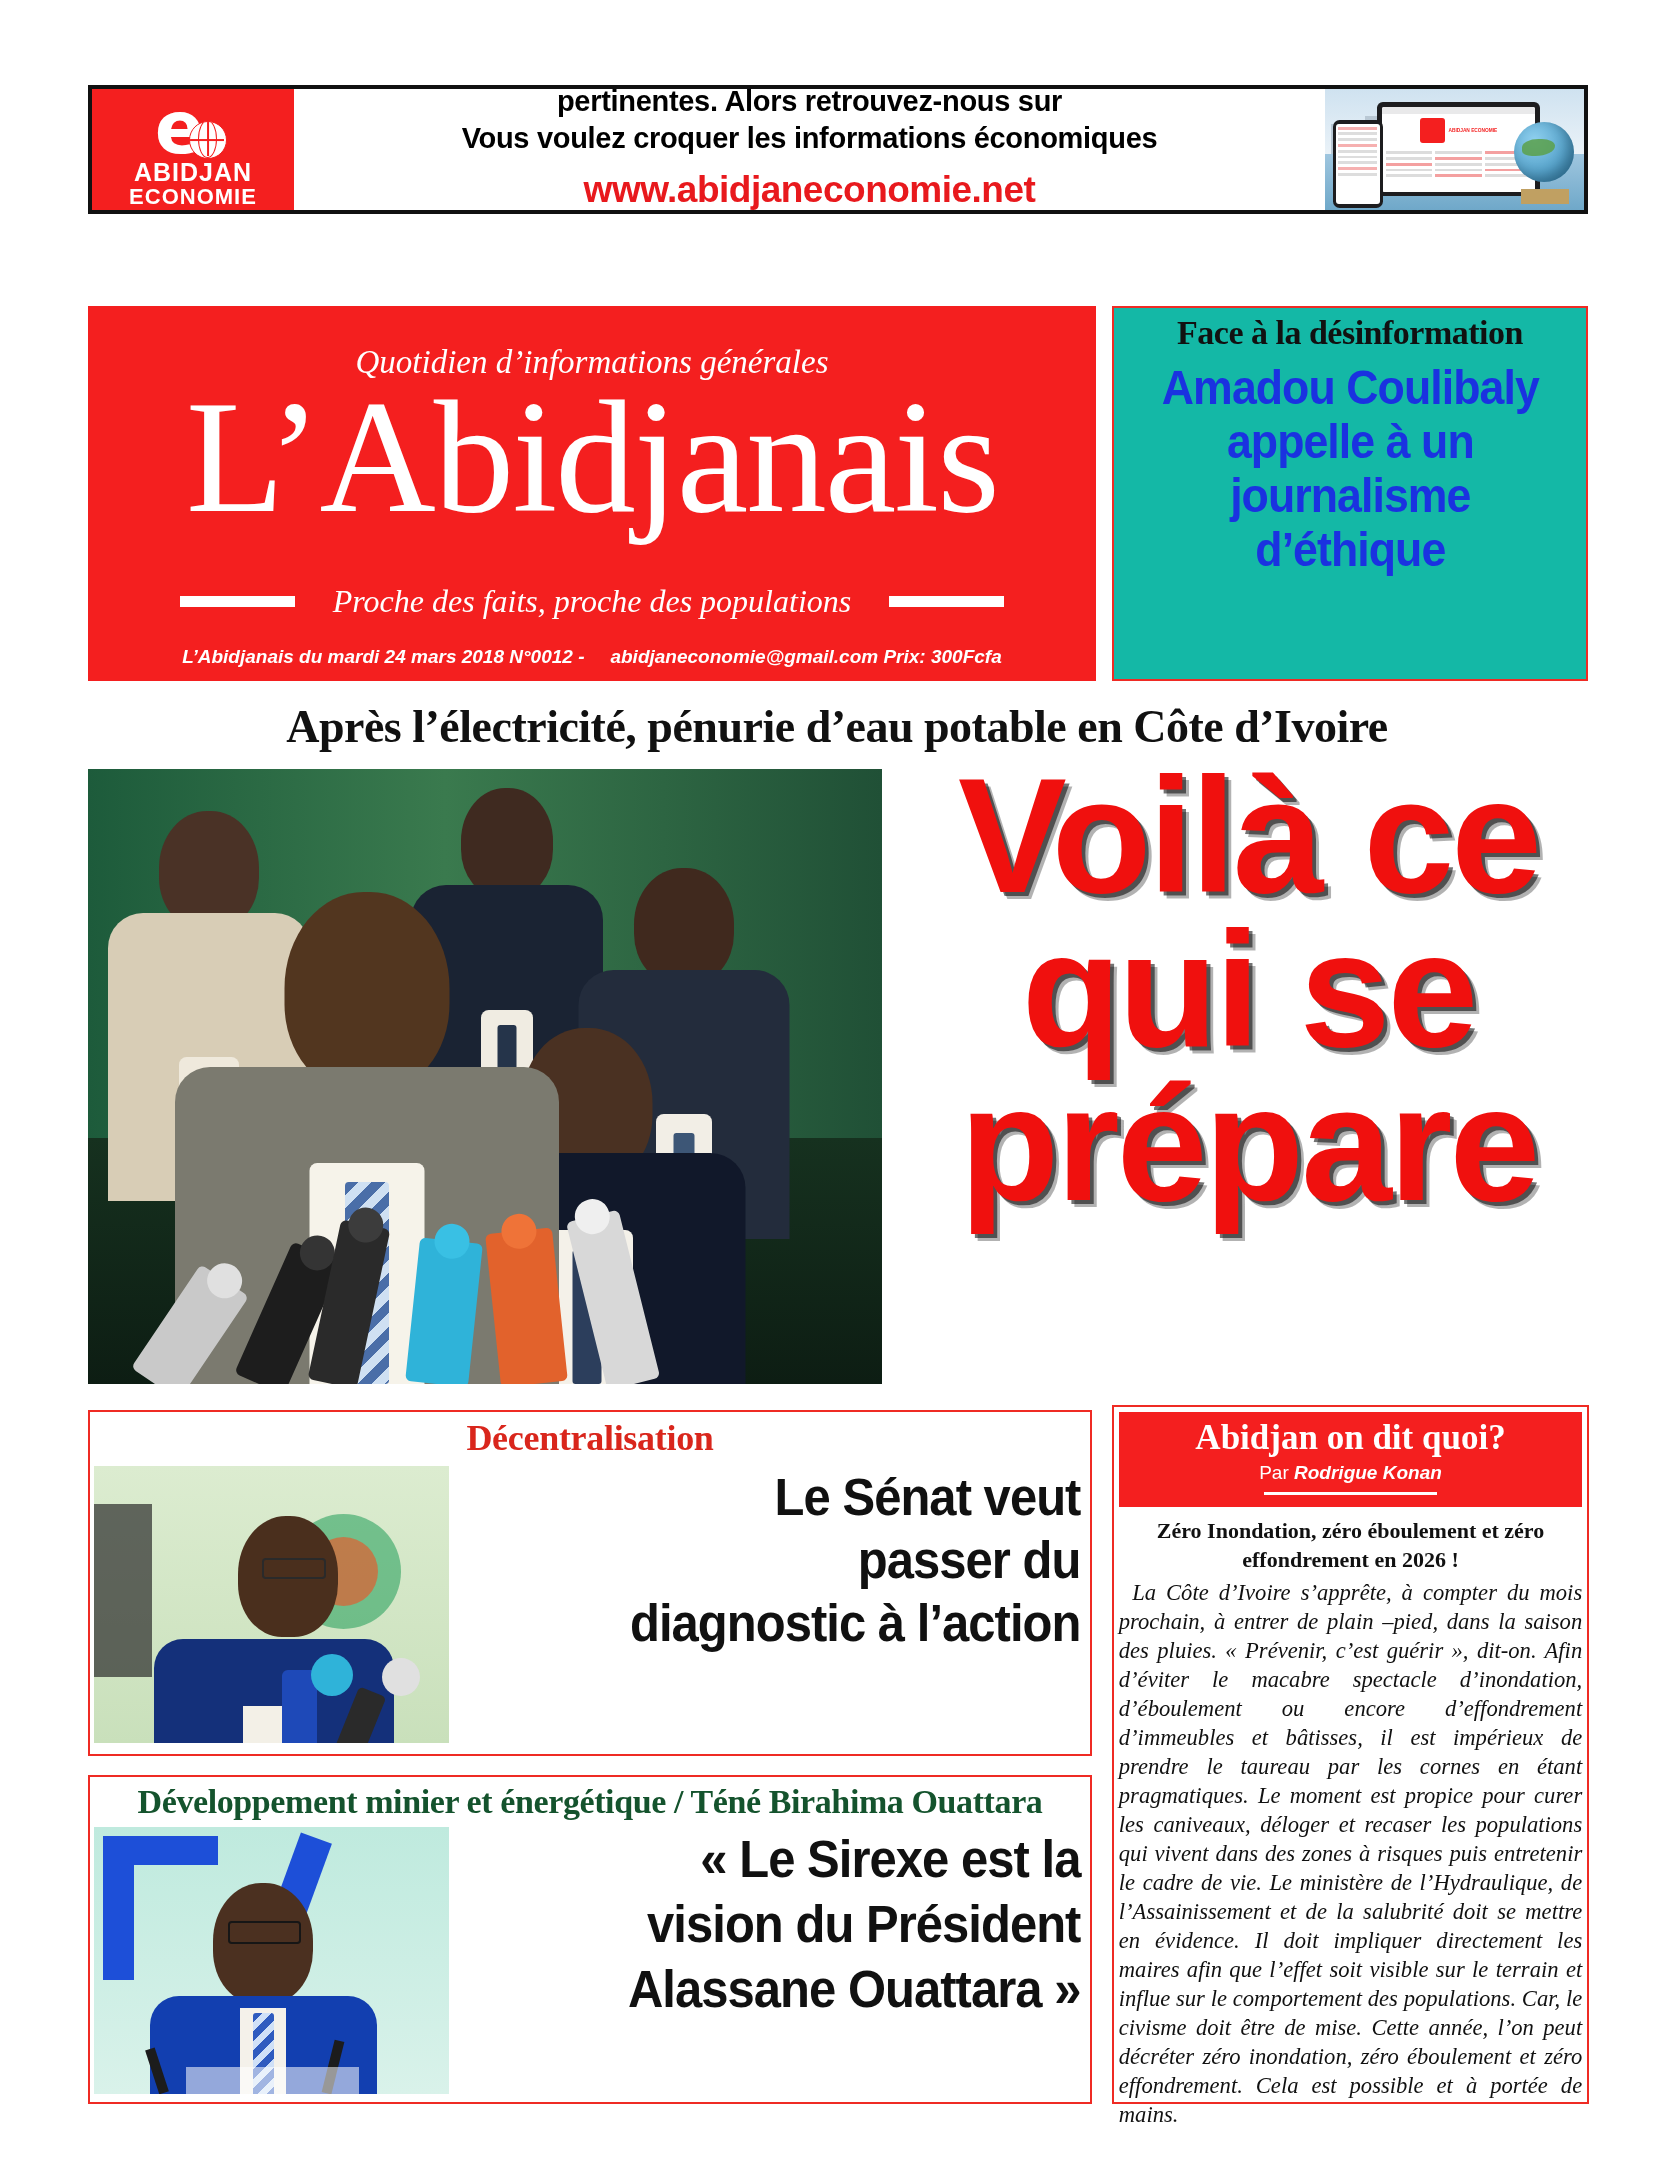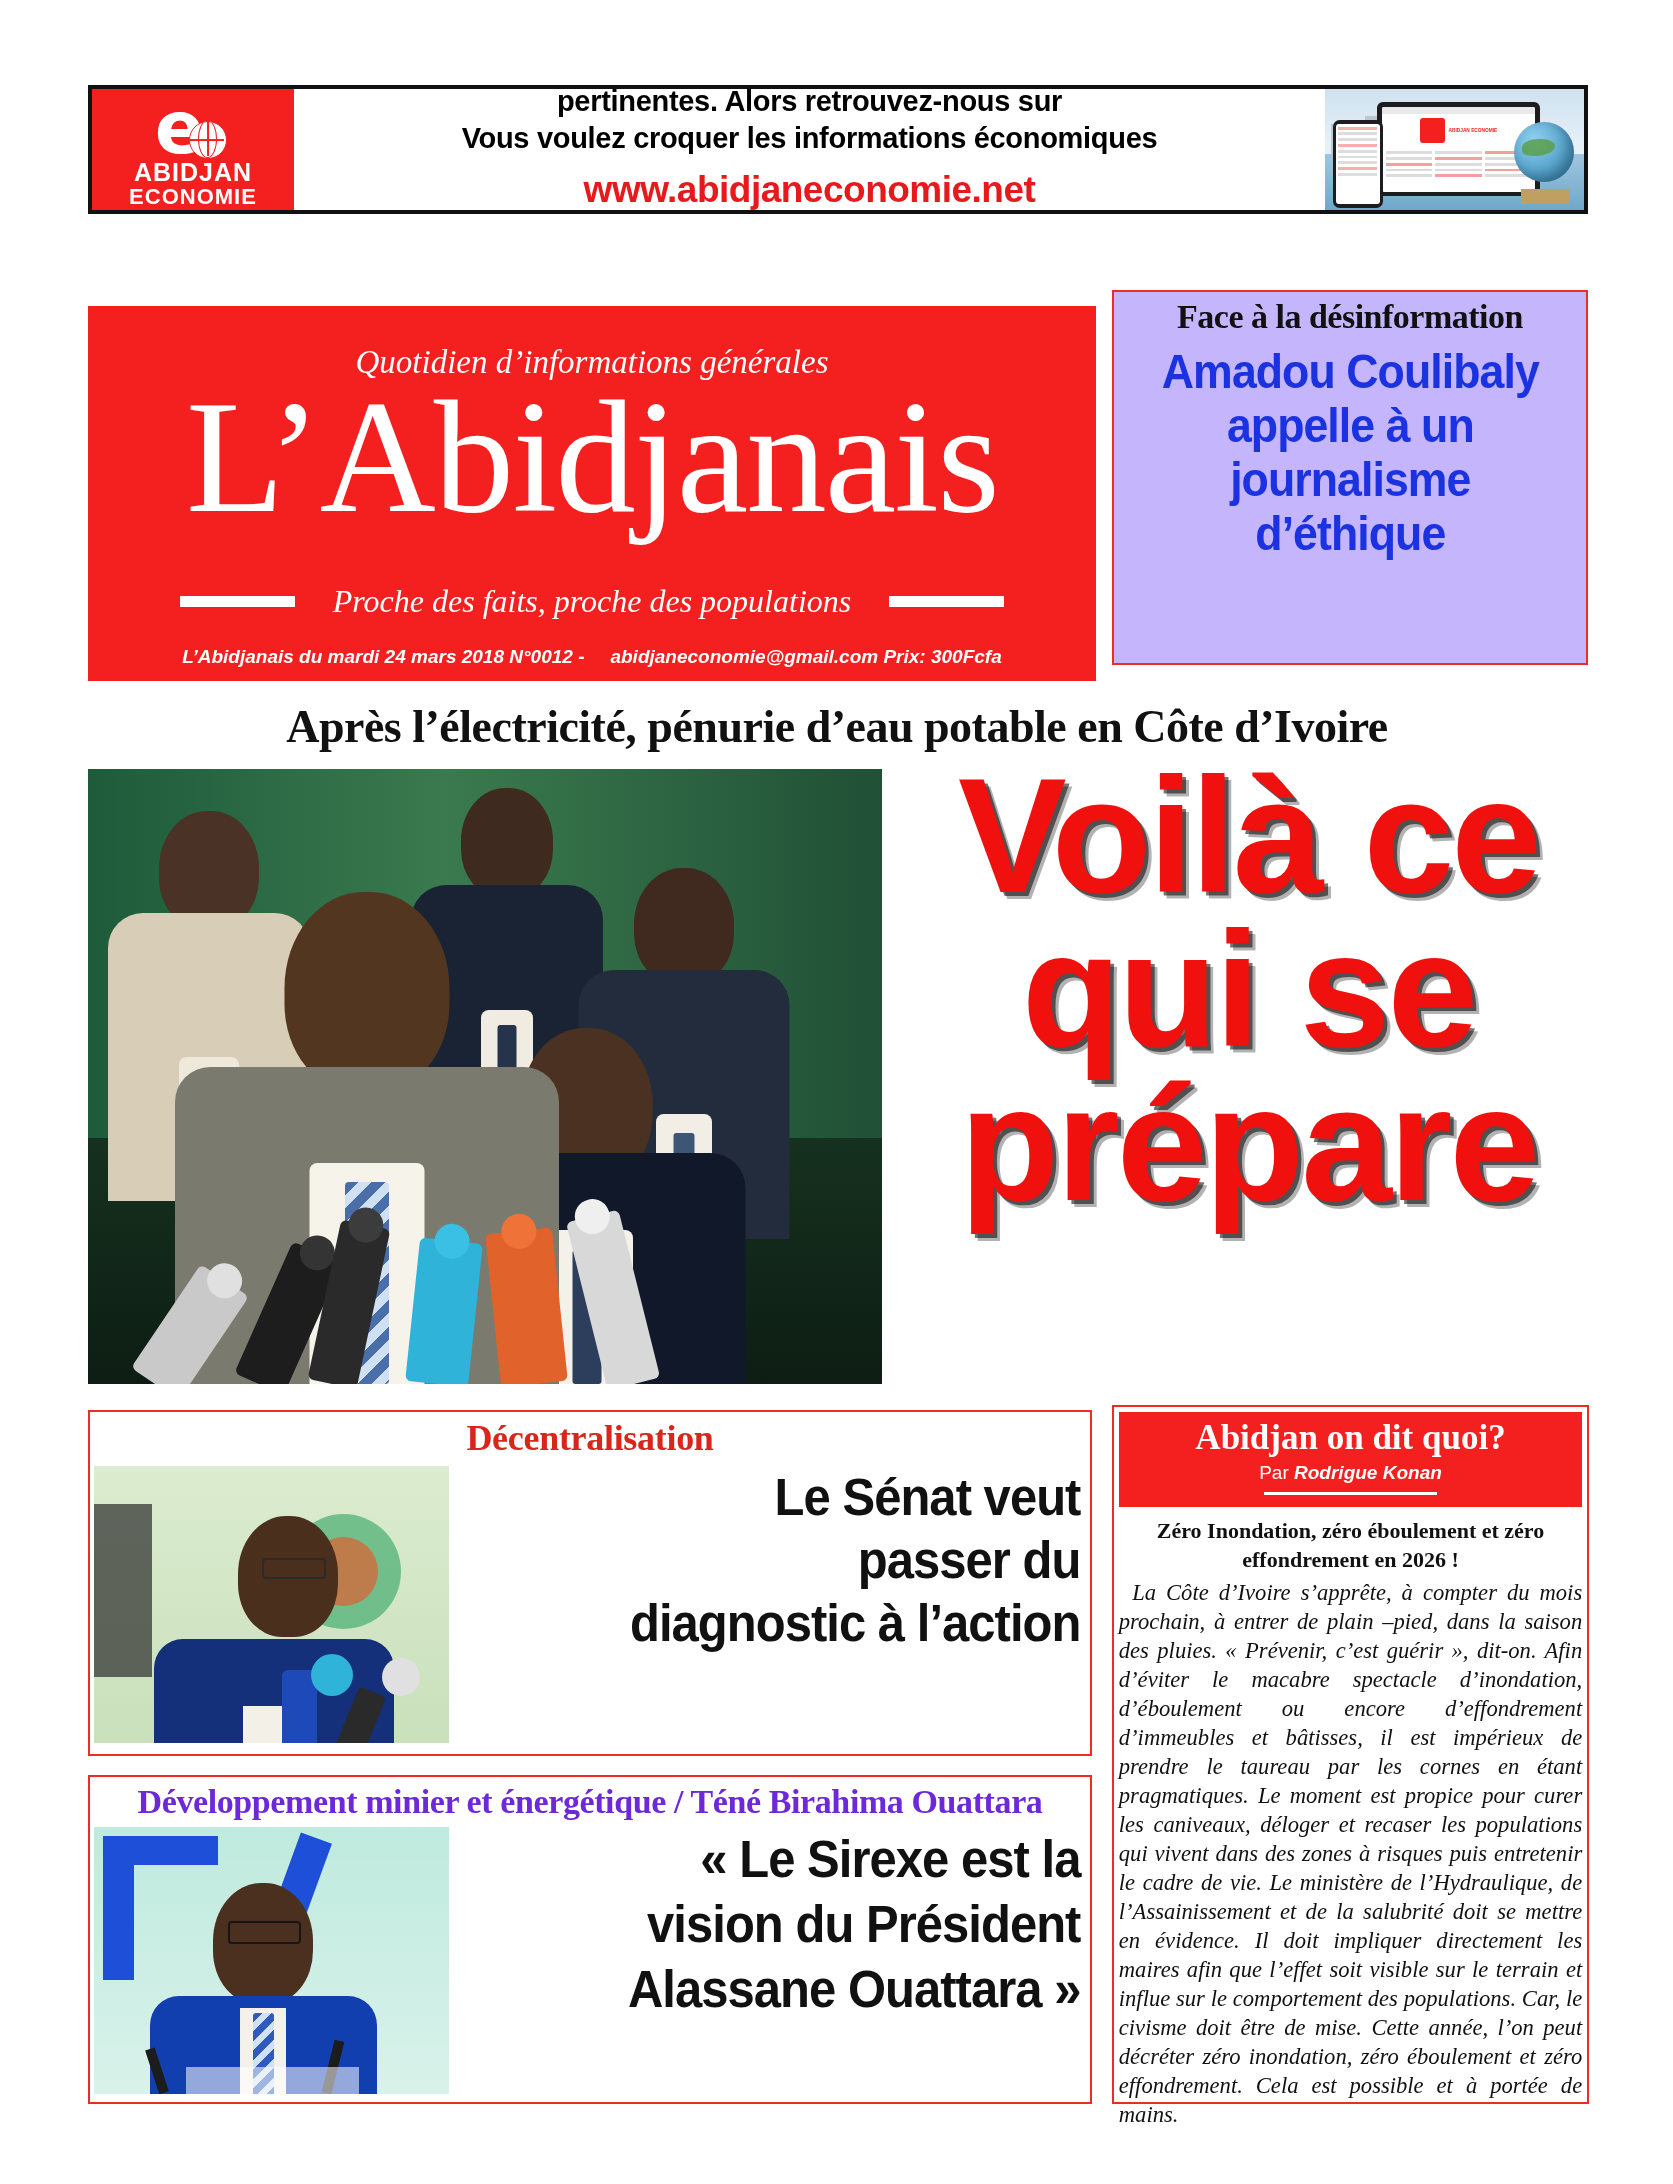--- a/index.html
+++ b/index.html
@@ -304,24 +304,24 @@
     font-weight: 700;
     font-size: 19px;
     color: #ffffff;
   }
   .masthead .dateline .sep { display: inline-block; width: 15.4px; }
 
   
   .tr-box {
     position: absolute;
     left: 1112px;
-    top: 290px;
+    top: 306px;
     width: 476px;
     height: 375px;
-    background: #c4b5fd;
+    background: #14b8a6;
     border: 2.9px solid #ef2b24;
     box-sizing: border-box;
     padding: 3.8px 7.7px 7.7px 7.7px;
   }
   .tr-box .overline {
     font-family: "Liberation Serif", serif;
     font-weight: 700;
     font-size: 34px;
     line-height: 42px;
     color: #111111;
@@ -480,21 +480,21 @@
     box-sizing: border-box;
     background: #fff;
     padding: 3.8px;
   }
   .bl-box2 .cat {
     text-align: center;
     font-family: "Liberation Serif", serif;
     font-weight: 700;
     font-size: 34px;
     line-height: 42px;
-    color: #6d28d9;
+    color: #14532d;
     letter-spacing: -0.4px;
     white-space: nowrap;
   }
   .bl-box2 .row {
     display: flex;
     gap: 15.4px;
     margin-top: 3.8px;
     height: 269px;
   }
   .bl-box2 .thumb {

